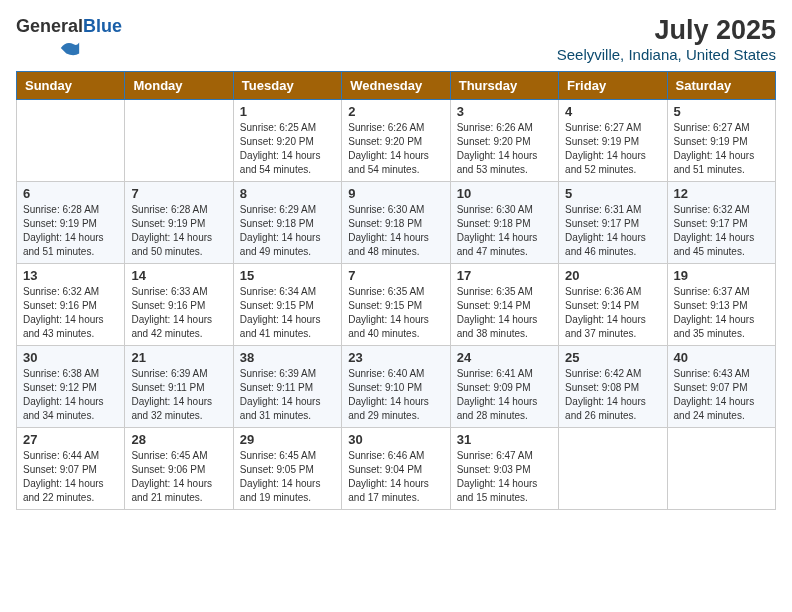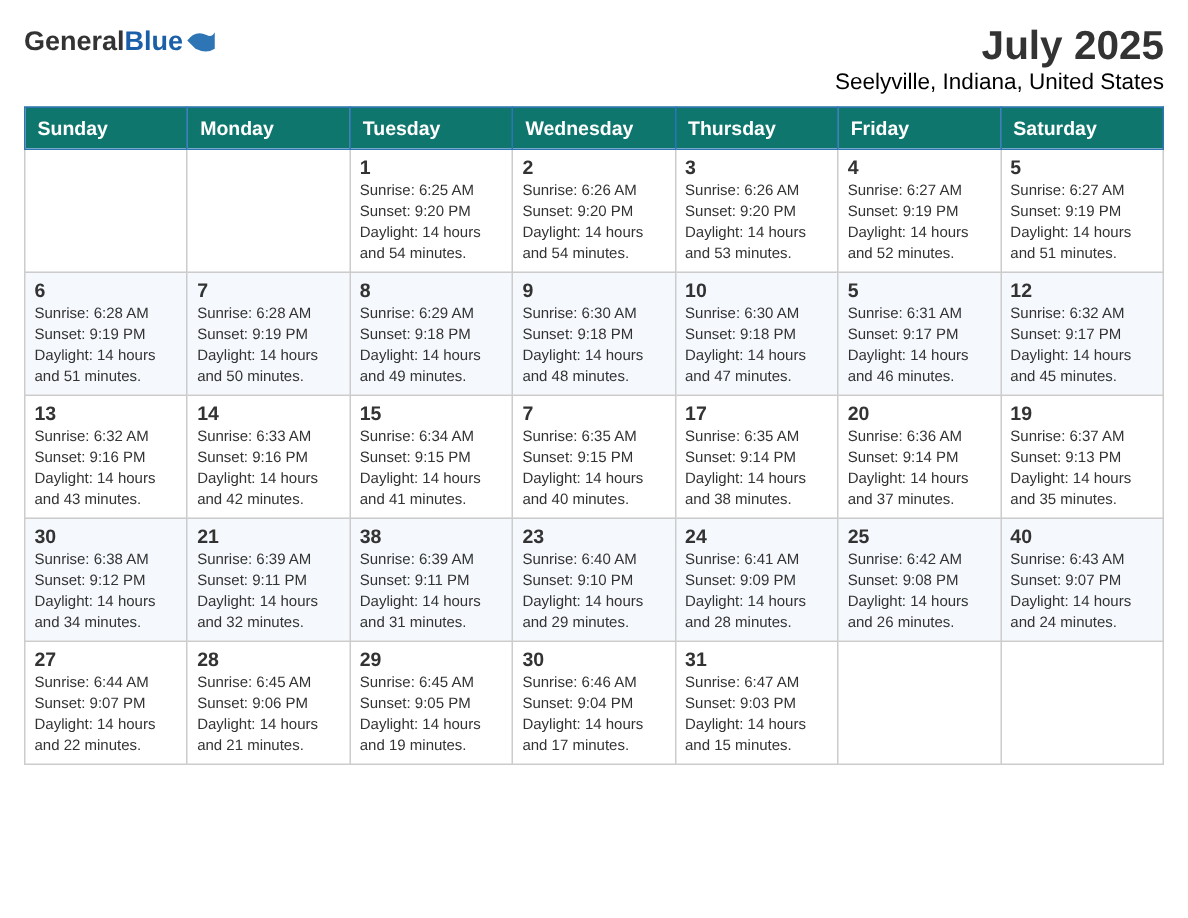--- a/index.html
+++ b/index.html
@@ -35,21 +35,21 @@
       text-align: right;
     }
     .month-title {
       font-size: 27px;
       font-weight: bold;
       color: #333;
       line-height: 1.1;
     }
     .location {
       font-size: 15px;
-      color: #000000;
+      color: #0c4a6e;
     }
     .calendar {
       width: 100%;
       border-collapse: collapse;
       border: 1px solid #ccc;
     }
     .calendar th {
       background-color: #2e75b6;
       color: #fff;
       text-align: left;
@@ -74,28 +74,28 @@
       margin-bottom: 2px;
     }
     .day-info {
       font-size: 10px;
       line-height: 1.4;
       color: #333;
     }
     .empty { background: #f9f9f9; }
     tr:nth-child(even) td { background-color: #f5f8fc; }
     tr:nth-child(odd) td { background-color: #ffffff; }
-    .calendar thead tr th { background-color: #0f766e; }
+    .calendar thead tr th { background-color: #a16207; }
   </style>
 </head>
 <body>
 
 <div class="header">
   <div class="logo">
-    <div style="display:flex;align-items:center;">
+    <div style="display:flex;align-items:center;flex-direction:column;">
       <span class="logo-text">
         <span class="logo-general">General</span><span class="logo-blue">Blue</span>
       </span>
       <svg class="logo-icon" viewBox="0 0 24 24" fill="#2e75b6">
         <path d="M2 12 Q8 4 16 8 Q20 10 22 6 L22 18 Q16 22 8 18 Z"></path>
       </svg>
     </div>
   </div>
   <div class="title-block">
     <div class="month-title">July 2025</div>

